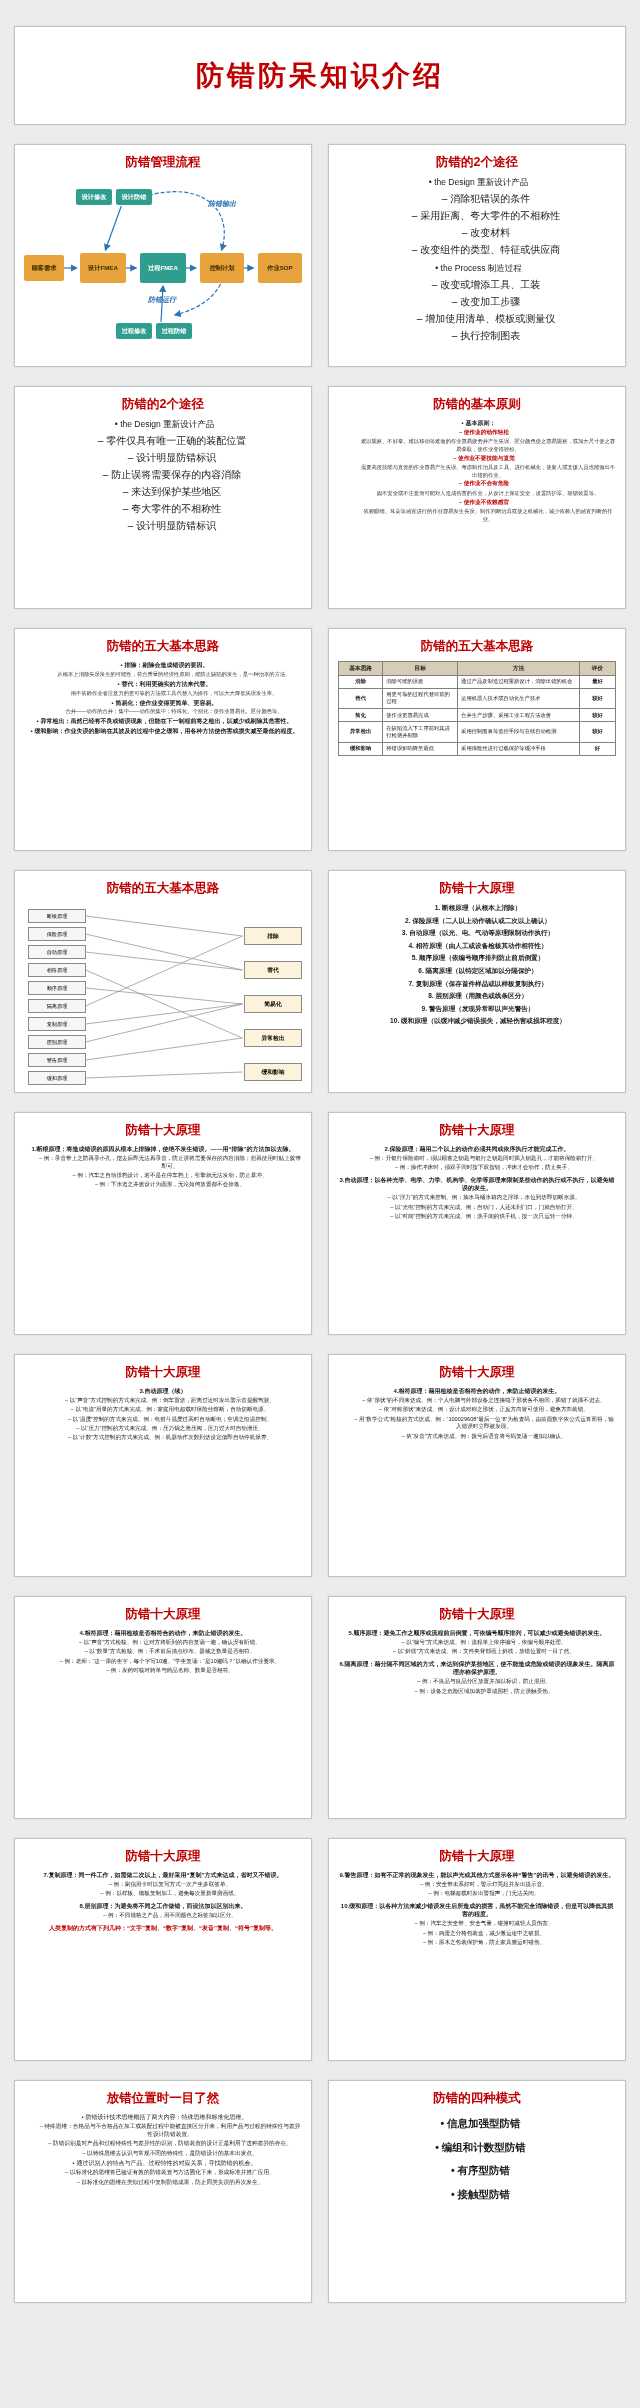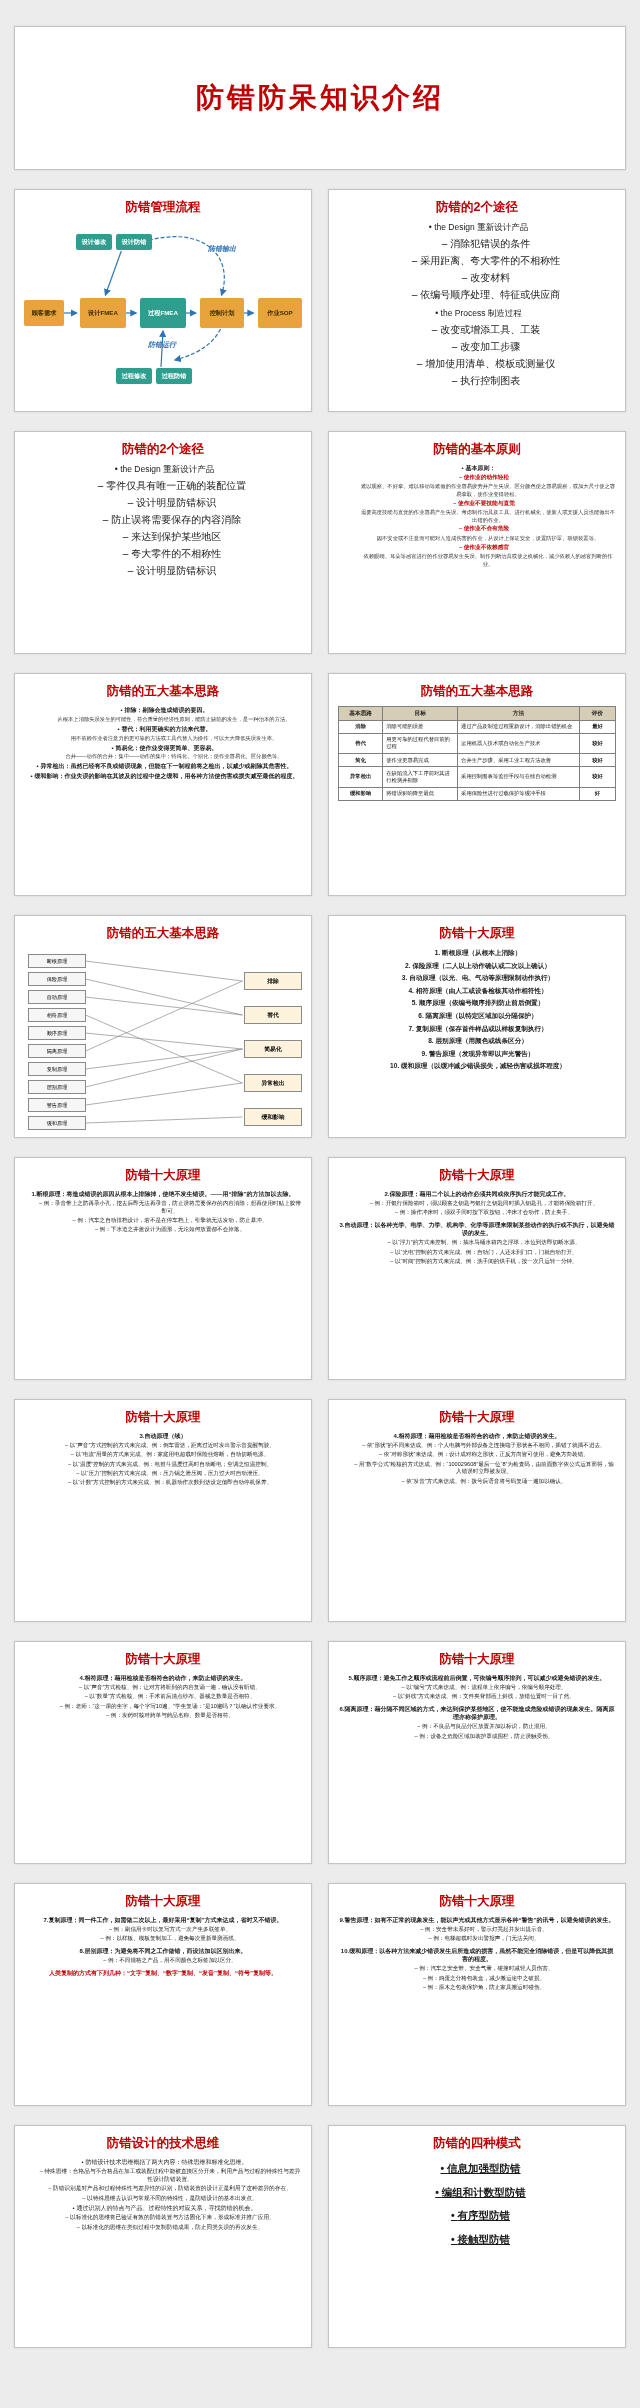--- a/index.html
+++ b/index.html
@@ -1,19 +1,19 @@
 <!DOCTYPE html>
 <html><head>
 <meta charset="utf-8">
 <style>
   *{box-sizing:border-box;}
   body{margin:0;background:#ececec;width:640px;min-height:2408px;font-family:"Liberation Sans",sans-serif;}
   .grid{display:grid;grid-template-columns:298px 298px;column-gap:16px;row-gap:19px;padding:26px 14px 46px;}
   .slide{position:relative;background:#ffffff;border:1px solid #c3c3c3;height:223px;padding:8px 9px;overflow:hidden;box-shadow:0 0 2px rgba(0,0,0,.10);}
-  .cover{grid-column:1/3;height:144px;display:flex;align-items:center;justify-content:center;}
+  .cover{grid-column:1/3;height:99px;display:flex;align-items:center;justify-content:center;}
   .cover-title{color:#c00000;font-size:28px;font-weight:bold;letter-spacing:3px;}
   .stitle{margin:1px 0 6px;text-align:center;color:#c00000;font-size:12.5px;font-weight:bold;}
   .body{color:#1a1a1a;text-align:center;}
   .ln{line-height:1.4;margin:1.5px 0;}
   .lvl0{padding-left:0;}
   .lvl1{padding-left:3px;}
   .lvl1::before{content:"• ";}
   .lvl2{padding-left:14px;}
   .lvl2::before{content:"– ";}
   .lvl3{padding-left:22px;}
@@ -26,21 +26,21 @@
   .dense .ln{font-size:5.5px;}
   .dense .lvl1{font-size:6px;}
   .dense .lvl2{font-size:5.7px;}
   .dense .lvl3{font-size:5.3px;color:#333;}
   
   .numlist .ln{font-size:6.6px;font-weight:bold;margin:3.4px 0;padding-left:2px;}
   
   .detail .lvl0{font-size:6px;font-weight:bold;margin-top:4px;}
   .detail .lvl2{font-size:5.6px;}
   
-  .modes .lvl1{font-size:10.5px;font-weight:bold;margin:9px 0 0 4px;text-decoration:underline;}
+  .modes .lvl1{font-size:10.5px;font-weight:bold;margin:9px 0 0 4px;}
   
   .flow{position:relative;height:192px;}
   .flow svg{position:absolute;left:0;top:0;width:100%;height:100%;z-index:0;}
   .fbox{position:absolute;z-index:1;display:flex;align-items:center;justify-content:center;text-align:center;font-size:6.2px;font-weight:bold;border-radius:2px;padding:1px;}
   .teal{background:#2f9e8f;color:#ffffff;}
   .orange{background:#e8a33c;color:#402f00;}
   .b-customer{left:0;top:78px;width:40px;height:26px;}
   .b-dmod{left:52px;top:12px;width:36px;height:16px;}
   .b-dpoka{left:92px;top:12px;width:36px;height:16px;}
   .b-dfmea{left:56px;top:76px;width:46px;height:30px;}
@@ -114,21 +114,21 @@
     </div>
   </section>
 
   <section class="slide">
     <h2 class="stitle">防错的2个途径</h2>
     <div class="body roomy">
         <div class="ln lvl1">the Design 重新设计产品</div>
         <div class="ln lvl2">消除犯错误的条件</div>
         <div class="ln lvl2">采用距离、夸大零件的不相称性</div>
         <div class="ln lvl2">改变材料</div>
-        <div class="ln lvl2">依编号顺序处理、特征或供应商</div>
+        <div class="ln lvl2">改变组件的类型、特征或供应商</div>
         <div class="ln lvl1">the Process 制造过程</div>
         <div class="ln lvl2">改变或增添工具、工装</div>
         <div class="ln lvl2">改变加工步骤</div>
         <div class="ln lvl2">增加使用清单、模板或测量仪</div>
         <div class="ln lvl2">执行控制图表</div>
       </div>
   </section>
 
   <section class="slide">
     <h2 class="stitle">防错的2个途径</h2>
@@ -361,21 +361,21 @@
         <div class="ln lvl2">例：安全带未系好时，警示灯亮起并发出提示音。</div>
         <div class="ln lvl2">例：电梯超载时发出警报声，门无法关闭。</div>
         <div class="ln lvl0">10.缓和原理：以各种方法来减少错误发生后所造成的损害，虽然不能完全消除错误，但是可以降低其损害的程度。</div>
         <div class="ln lvl2">例：汽车之安全带、安全气囊，碰撞时减轻人员伤害。</div>
         <div class="ln lvl2">例：鸡蛋之分格包装盒，减少搬运途中之破损。</div>
         <div class="ln lvl2">例：原木之包装保护角，防止家具搬运时碰伤。</div>
       </div>
   </section>
 
   <section class="slide">
-    <h2 class="stitle">防错设计的技术思维</h2>
+    <h2 class="stitle">放错位置时一目了然</h2>
     <div class="body dense">
         <div class="ln lvl1">防错设计技术思维概括了两大内容：特殊思维和标准化思维。</div>
         <div class="ln lvl2">特殊思维：合格品与不合格品在加工或装配过程中能被直接区分开来，利用产品与过程的特殊性与差异性设计防错装置。</div>
         <div class="ln lvl2">防错识别是对产品和过程特殊性与差异性的识别，防错装置的设计正是利用了这种差异的存在。</div>
         <div class="ln lvl2">以特殊思维去认识与常规不同的特殊性，是防错设计的基本出发点。</div>
         <div class="ln lvl1">通过识别人的特点与产品、过程特性的对应关系，寻找防错的机会。</div>
         <div class="ln lvl2">以标准化的思维将已验证有效的防错装置与方法固化下来，形成标准并推广应用。</div>
         <div class="ln lvl2">以标准化的思维在类似过程中复制防错成果，防止同类失误的再次发生。</div>
       </div>
   </section>

